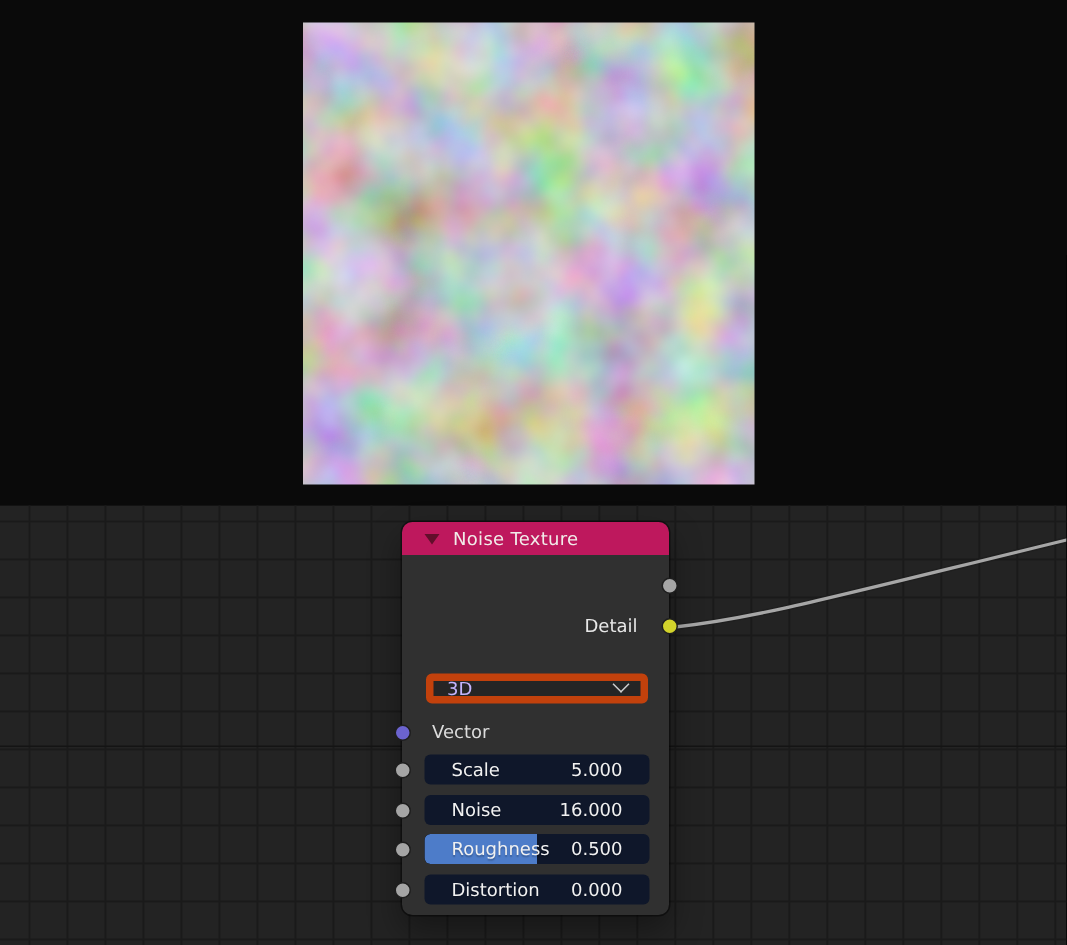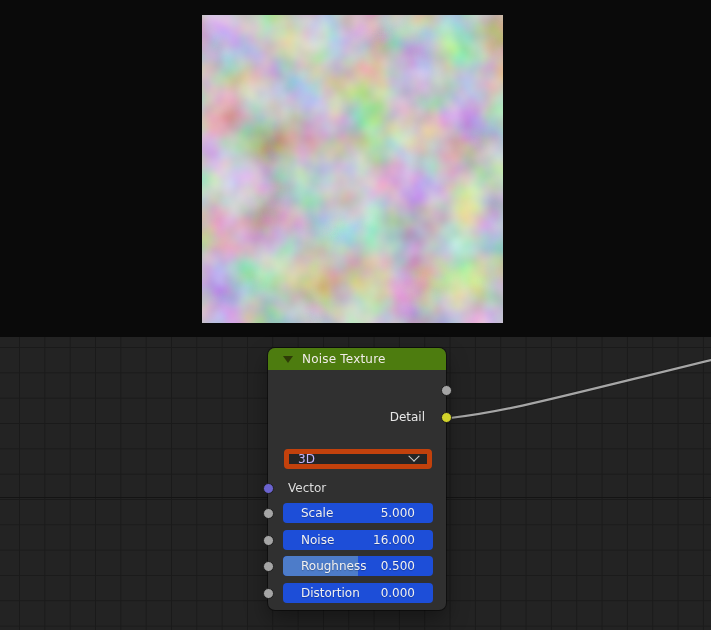--- a/index.html
+++ b/index.html
@@ -25,21 +25,21 @@
        border-top:7px solid rgba(22,8,2,0.55);}
   .node-title{margin-left:9px;color:#f1ece9;letter-spacing:0.2px;}
   .out-label{position:absolute;left:0;width:157px;height:20px;text-align:right;line-height:20px;color:#e8e8e8;}
   .socket{position:absolute;width:11px;height:11px;border-radius:50%;box-sizing:border-box;border:1.5px solid #1e1e1e;}
   .dropdown{position:absolute;left:16px;top:101px;width:148px;height:20px;background:#252525;border:5px solid #c2410c;
             border-radius:4px;box-sizing:border-box;display:flex;align-items:center;justify-content:space-between;
             padding:0 9px;color:#c4b5fd;}
   .chev{width:7px;height:7px;border-right:1.6px solid #cfcfcf;border-bottom:1.6px solid #cfcfcf;
         transform:rotate(45deg) translate(-2px,-2px);}
   .vector-label{position:absolute;left:20px;top:130px;height:20px;line-height:20px;color:#dcdcdc;}
-  .slider{position:absolute;left:15px;width:150px;height:20px;background:#1d4ed8;border-radius:4px;overflow:hidden;
+  .slider{position:absolute;left:15px;width:150px;height:20px;background:#0f172a;border-radius:4px;overflow:hidden;
           display:flex;align-items:center;justify-content:space-between;padding:0 18px;box-sizing:border-box;
           color:#f1f1f1;text-shadow:0 1px 1px rgba(0,0,0,0.25);}
   .slider .fill{position:absolute;left:0;top:0;bottom:0;width:50%;border-radius:4px 0 0 4px;}
   .slider span{position:relative;z-index:1;}
   .s-scale{top:155px;} .s-detail{top:182px;} .s-rough{top:208px;} .s-dist{top:235px;}
 </style>
 </head>
 <body>
 
 <div class="stage">
@@ -66,21 +66,21 @@
   <div class="canvas"></div>
   <div class="major-hline"></div>
 
   <svg class="wire-svg" viewBox="0 0 711 630">
     <path d="M 450 418 C 505 412, 555 398, 711 360" fill="none" stroke="#1d1d1d" stroke-width="4" stroke-linecap="round" opacity="0.6"></path>
     <path d="M 450 418 C 505 412, 555 398, 711 360" fill="none" stroke="#a6a6a6" stroke-width="2.2" stroke-linecap="round"></path>
   </svg>
 
   <div class="node">
 
-    <div class="node-header" style="background-color: #4d7c0f; text-align: right;">
+    <div class="node-header" style="background-color: #be185d; text-align: right;">
       <span class="tri"></span>
       <span class="node-title">Noise Texture</span>
     </div>
 
     <span class="socket" style="left: 172.5px; top: 36.5px; background-color: rgb(165, 165, 165);"></span>
 
     <div class="out-label" style="top:59px;">Detail</div>
     <span class="socket" style="left: 172.5px; top: 63.5px; background-color: rgb(210, 211, 43);"></span>
 
     <div class="dropdown">

